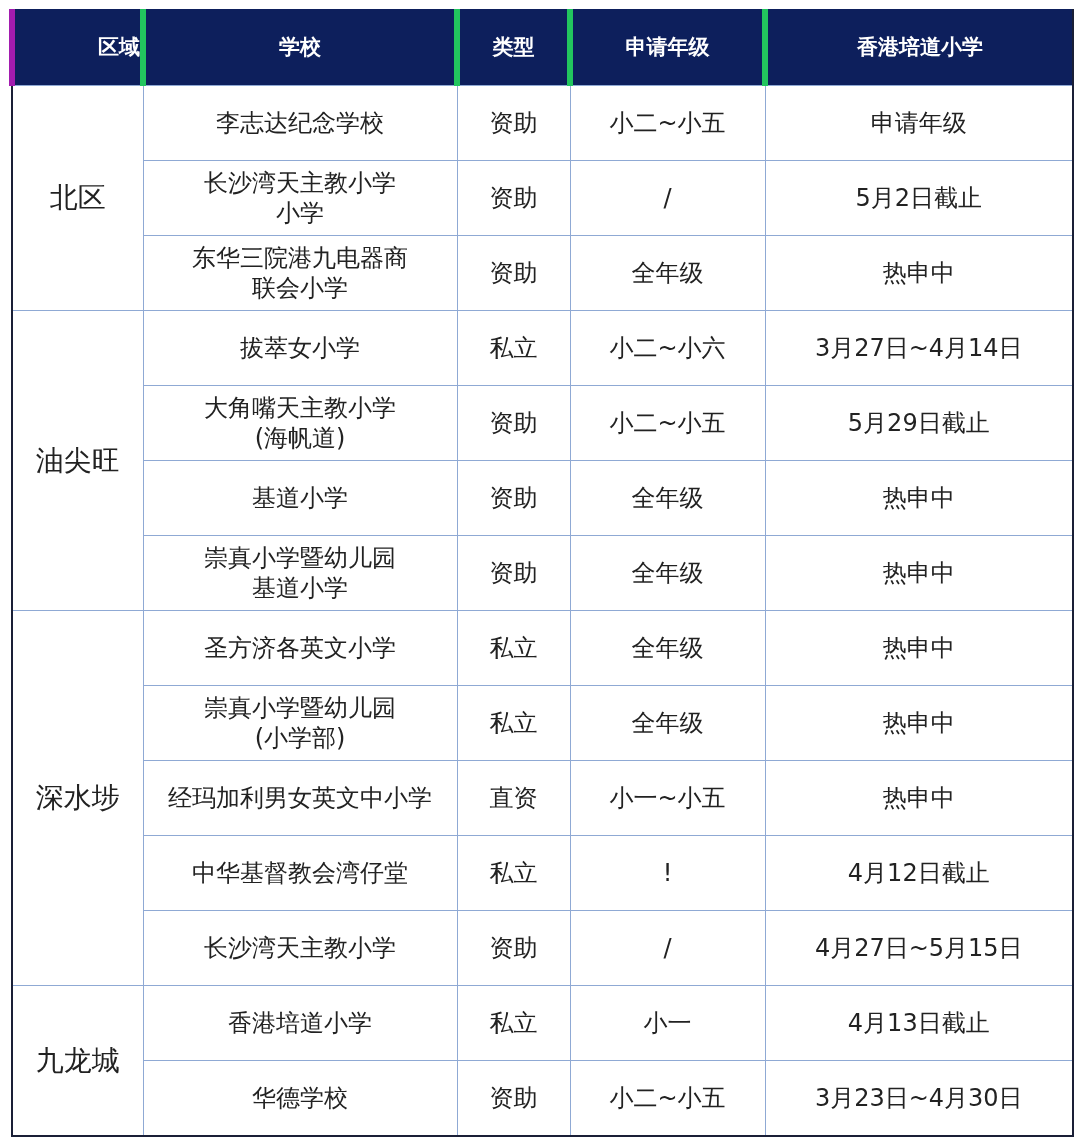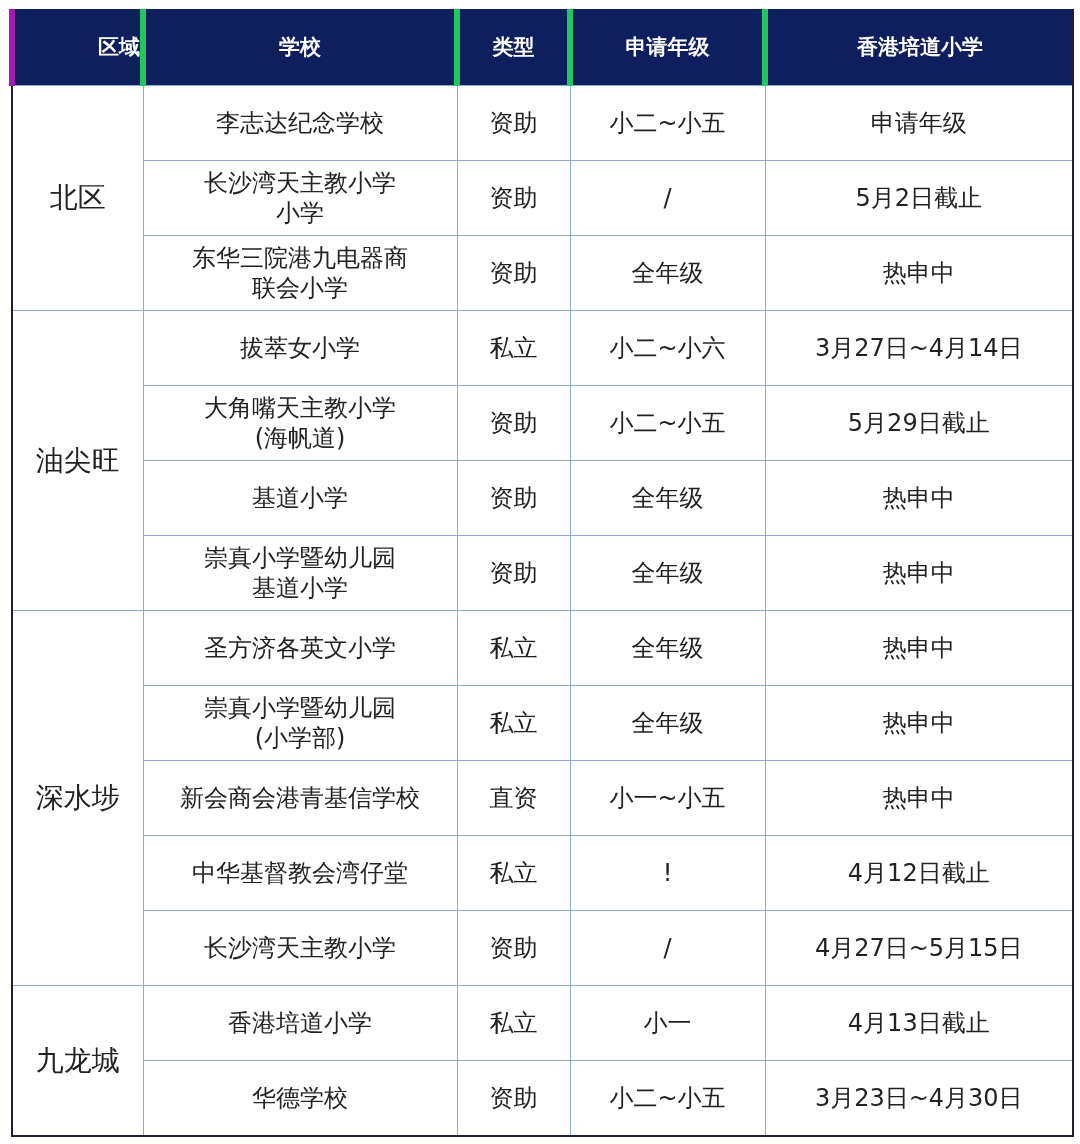--- a/index.html
+++ b/index.html
@@ -109,21 +109,21 @@
           <td>
             <span class="line">崇真小学暨幼儿园</span>
             <span class="line">(小学部)</span>
           </td>
           <td>私立</td>
           <td>全年级</td>
           <td>热申中</td>
         </tr>
         <tr>
           <td>
-            <span class="line">新会商会港青基信学校</span>
+            <span class="line">经玛加利男女英文中小学</span>
           </td>
           <td>直资</td>
           <td>小一~小五</td>
           <td>热申中</td>
         </tr>
         <tr>
           <td>
             <span class="line">中华基督教会湾仔堂</span>
           </td>
           <td>私立</td>

